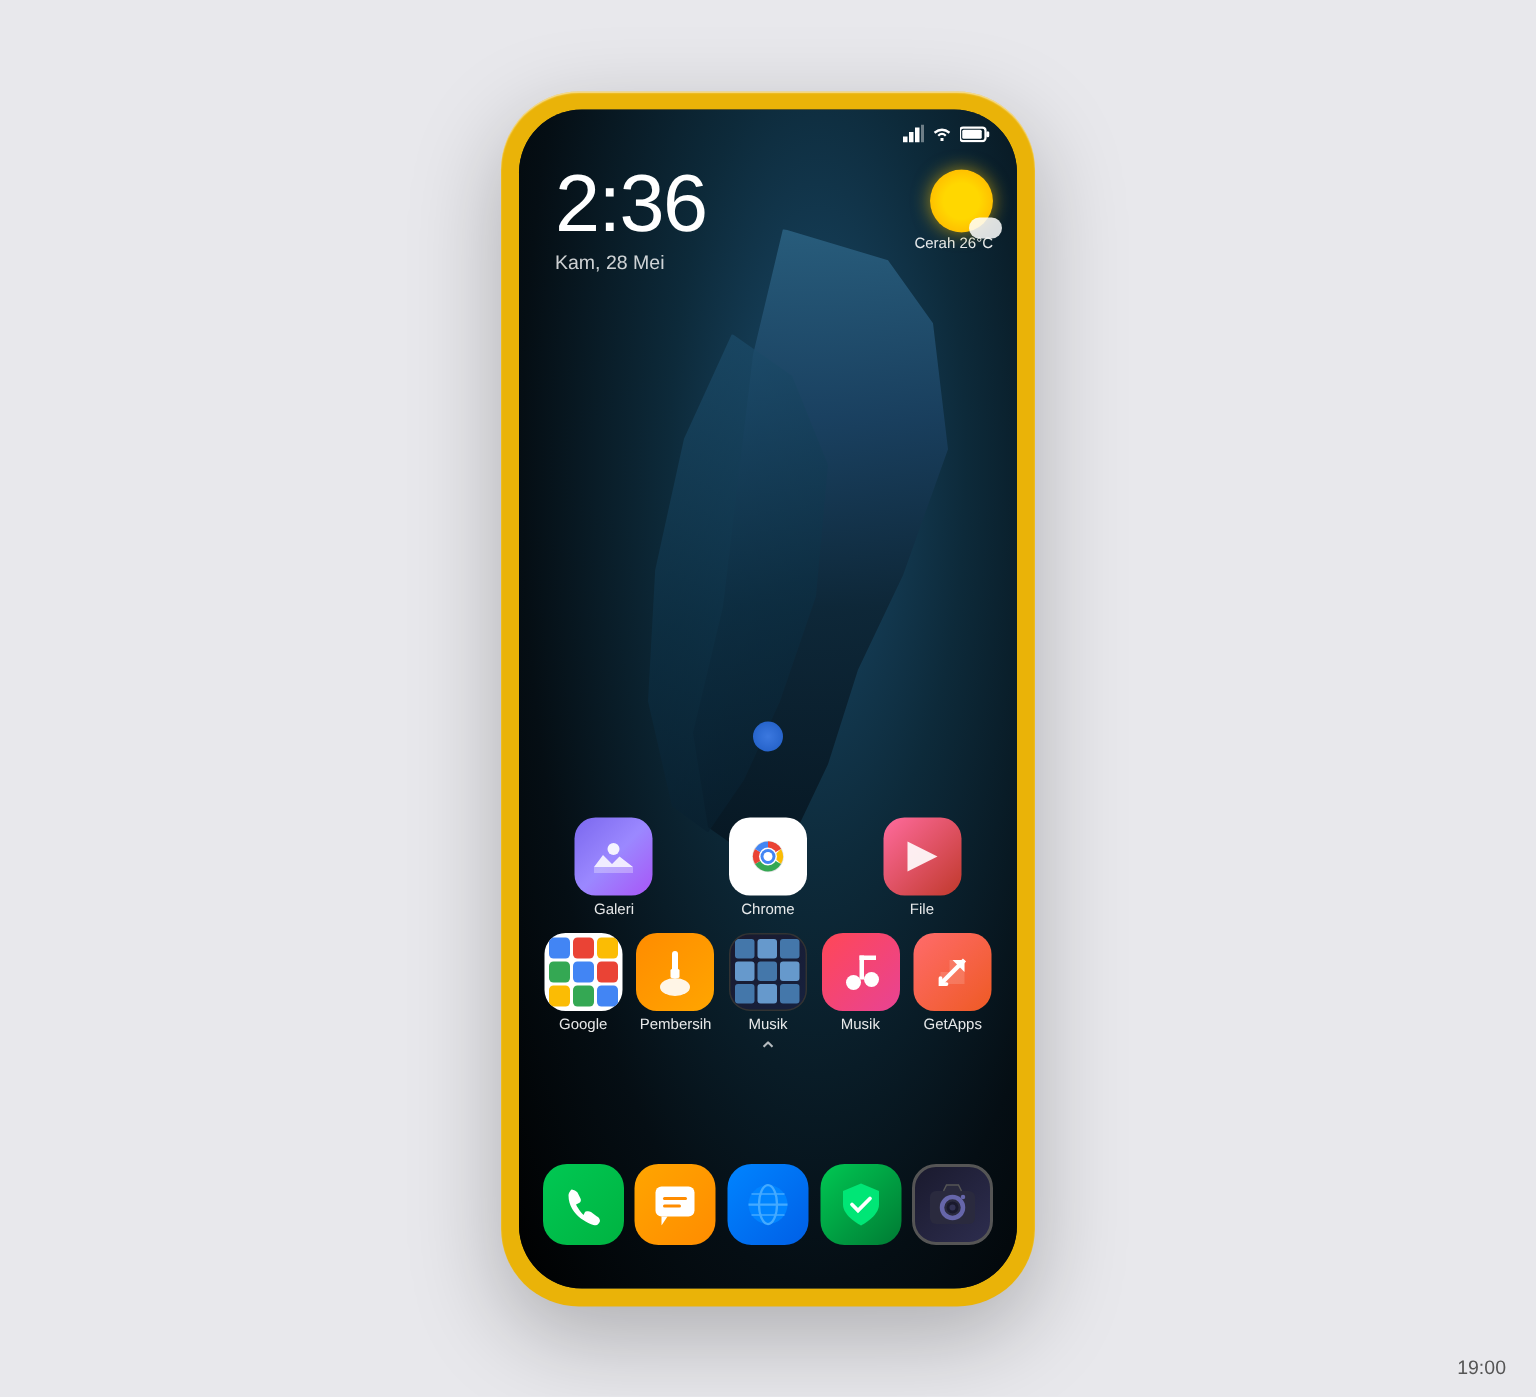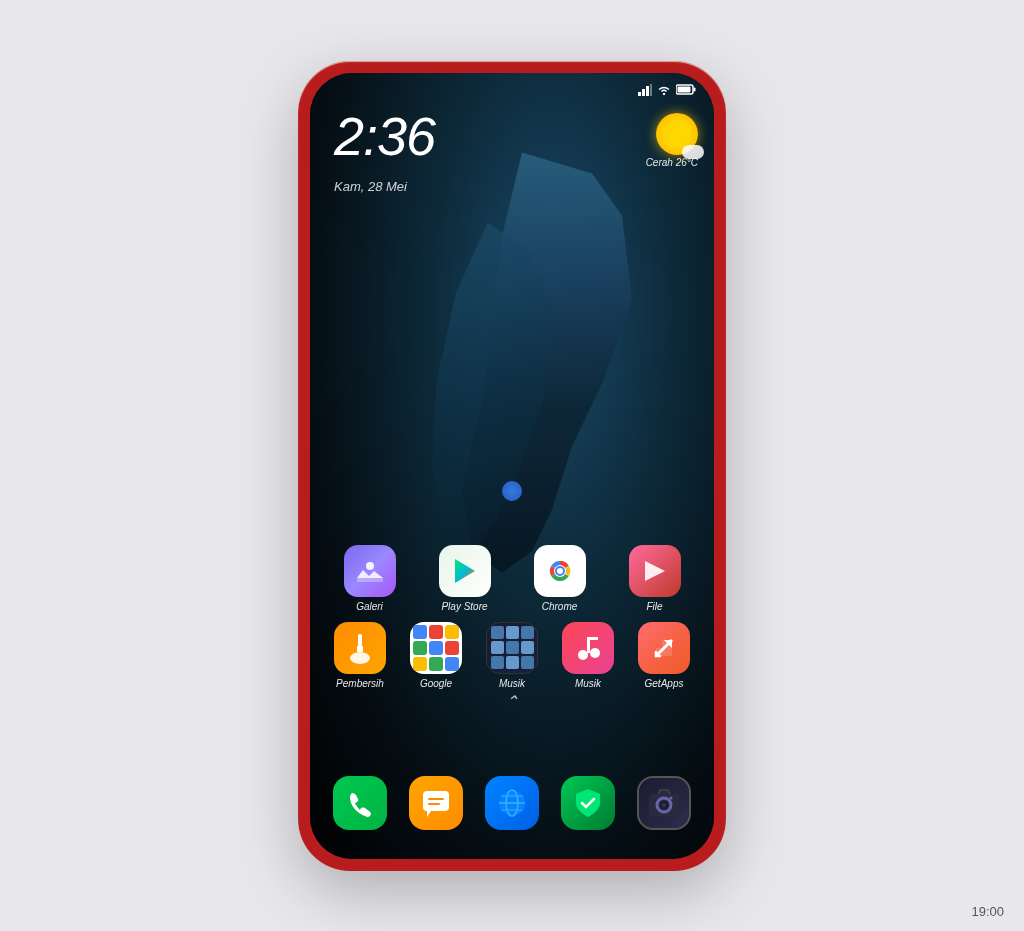--- a/index.html
+++ b/index.html
@@ -16,28 +16,27 @@
 
     .timestamp {
       position: absolute;
       bottom: 12px;
       right: 20px;
       font-size: 13px;
       color: #555;
     }
 
     .phone-outer {
-      width: 428px;
+      width: 356px;
       height: 810px;
-      background: #b91c1c;
+      background: #eab308;
       border-radius: 52px;
       padding: 12px;
       box-shadow: 0 20px 60px rgba(0,0,0,0.25), inset 0 1px 1px rgba(255,255,255,0.6);
       position: relative;
-      font-style: italic;
     }
 
     .phone-inner {
       width: 100%;
       height: 100%;
       border-radius: 42px;
       overflow: hidden;
       background: #0a1a2a;
       position: relative;
     }
@@ -109,21 +108,21 @@
       font-size: 54px;
       font-weight: 300;
       color: white;
       line-height: 1;
       letter-spacing: -1px;
     }
 
     .date-display {
       font-size: 13px;
       color: rgba(255,255,255,0.8);
-      margin-top: 16px;
+      margin-top: 4px;
     }
 
     
     .weather-widget {
       position: absolute;
       top: 40px;
       right: 16px;
       z-index: 10;
       display: flex;
       flex-direction: column;
@@ -366,35 +365,20 @@
       <div class="app-row">
         <div class="app-item">
           <div class="app-icon icon-galeri">
             <svg width="30" height="30" viewBox="0 0 30 30">
               <circle cx="15" cy="10" r="4" fill="white" opacity="0.9"></circle>
               <path d="M2 22 L8 14 L14 20 L19 15 L28 22Z" fill="white" opacity="0.85"></path>
               <path d="M2 22 L28 22 L28 26 L2 26Z" fill="white" opacity="0.3"></path>
             </svg>
           </div>
           <span class="app-label">Galeri</span>
-        </div>
-        <div class="app-item">
-          <div class="app-icon icon-playstore">
-            <svg width="32" height="32" viewBox="0 0 32 32">
-              <polygon points="6,4 26,16 6,28" fill="url(#ps-grad)"></polygon>
-              <defs>
-                <linearGradient id="ps-grad" x1="0%" y1="0%" x2="100%" y2="100%">
-                  <stop offset="0%" style="stop-color:#00e676"></stop>
-                  <stop offset="50%" style="stop-color:#00bcd4"></stop>
-                  <stop offset="100%" style="stop-color:#ff6d00"></stop>
-                </linearGradient>
-              </defs>
-            </svg>
-          </div>
-          <span class="app-label">Play Store</span>
         </div>
         <div class="app-item">
           <div class="app-icon icon-chrome">
             <svg class="chrome-svg" viewBox="0 0 34 34">
               <circle cx="17" cy="17" r="16" fill="white"></circle>
               <circle cx="17" cy="17" r="10" fill="none" stroke="#e0e0e0" stroke-width="1"></circle>
               <path d="M17 7 A10 10 0 0 1 25.66 12 L17 12 Z" fill="#ea4335"></path>
               <path d="M17 7 A10 10 0 0 1 25.66 12" fill="none" stroke="#ea4335" stroke-width="0"></path>
               <circle cx="17" cy="17" r="6" fill="#4285f4"></circle>
               <path d="M17 7 L17 12" stroke="white" stroke-width="0"></path>
@@ -415,46 +399,46 @@
             <svg width="32" height="32" viewBox="0 0 32 32">
               <polygon points="6,6 26,16 6,26" fill="white" opacity="0.9"></polygon>
             </svg>
           </div>
           <span class="app-label">File</span>
         </div>
       </div>
 
       <div class="app-row">
         <div class="app-item">
-          <div class="app-icon icon-pembersih">
-            <svg width="30" height="32" viewBox="0 0 30 32">
-              <rect x="13" y="2" width="4" height="16" rx="2" fill="white"></rect>
-              <ellipse cx="15" cy="26" rx="10" ry="6" fill="white" opacity="0.9"></ellipse>
-              <rect x="12" y="14" width="6" height="6" rx="1" fill="white"></rect>
-            </svg>
-          </div>
-          <span class="app-label">Pembersih</span>
-        </div>
-        <div class="app-item">
           <div class="app-icon icon-google">
             <div class="google-grid">
               <div class="g-dot" style="background:#4285f4"></div>
               <div class="g-dot" style="background:#ea4335"></div>
               <div class="g-dot" style="background:#fbbc04"></div>
               <div class="g-dot" style="background:#34a853"></div>
               <div class="g-dot" style="background:#4285f4"></div>
               <div class="g-dot" style="background:#ea4335"></div>
               <div class="g-dot" style="background:#fbbc04"></div>
               <div class="g-dot" style="background:#34a853"></div>
               <div class="g-dot" style="background:#4285f4"></div>
             </div>
           </div>
           <span class="app-label">Google</span>
         </div>
         <div class="app-item">
+          <div class="app-icon icon-pembersih">
+            <svg width="30" height="32" viewBox="0 0 30 32">
+              <rect x="13" y="2" width="4" height="16" rx="2" fill="white"></rect>
+              <ellipse cx="15" cy="26" rx="10" ry="6" fill="white" opacity="0.9"></ellipse>
+              <rect x="12" y="14" width="6" height="6" rx="1" fill="white"></rect>
+            </svg>
+          </div>
+          <span class="app-label">Pembersih</span>
+        </div>
+        <div class="app-item">
           <div class="app-icon icon-alat">
             <div class="alat-grid">
               <div class="a-dot"></div>
               <div class="a-dot" style="background:#6699cc"></div>
               <div class="a-dot"></div>
               <div class="a-dot" style="background:#6699cc"></div>
               <div class="a-dot"></div>
               <div class="a-dot" style="background:#6699cc"></div>
               <div class="a-dot"></div>
               <div class="a-dot" style="background:#6699cc"></div>

